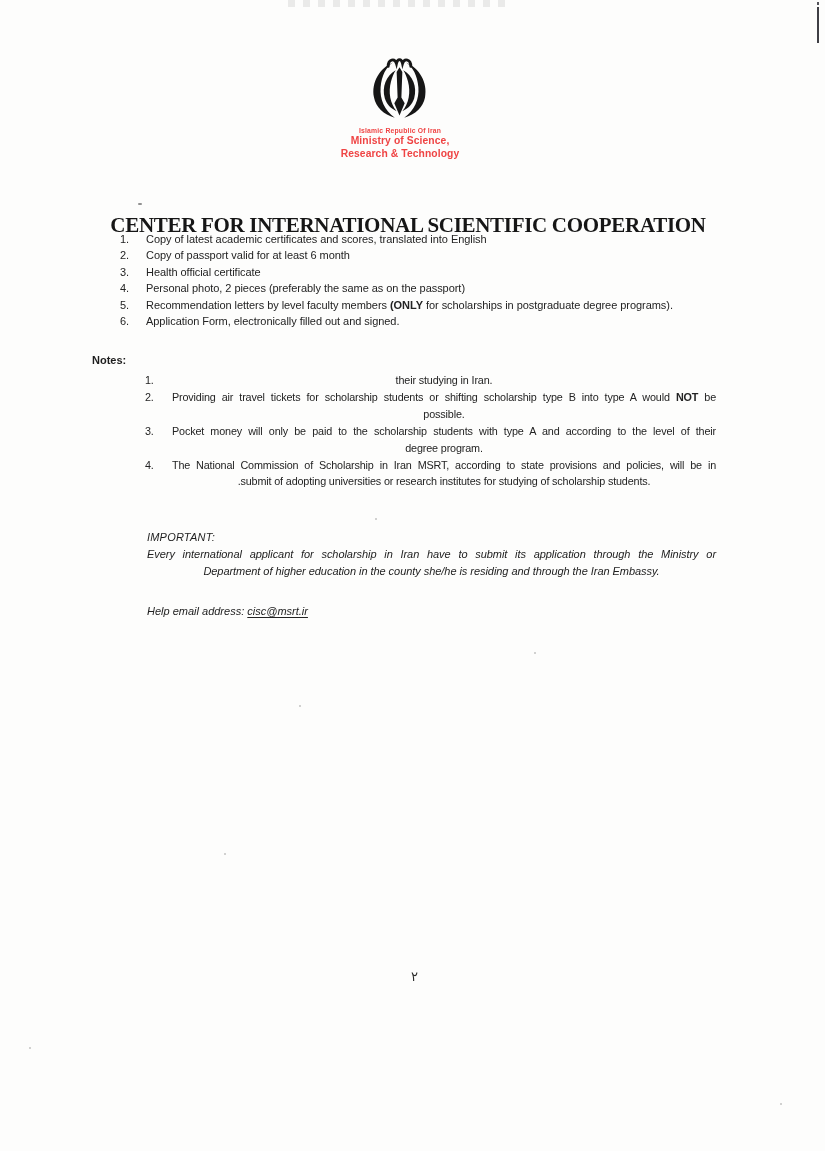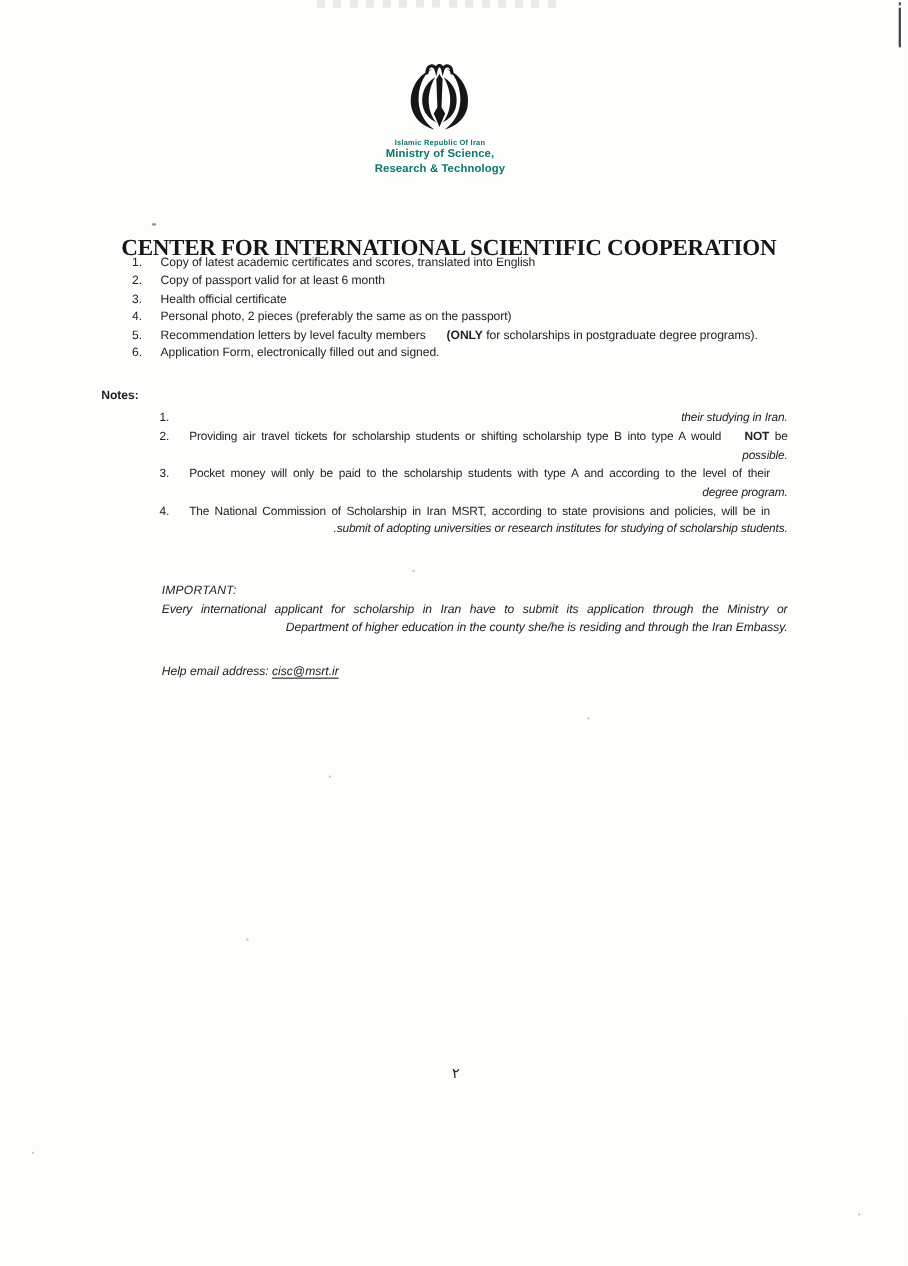--- a/index.html
+++ b/index.html
@@ -35,21 +35,21 @@
   .speck.s3 { left: 299px; top: 705px; }
   .speck.s4 { left: 224px; top: 853px; }
   .speck.s5 { left: 29px;  top: 1047px; }
   .speck.s6 { left: 780px; top: 1103px; }
   .speck.s7 { left: 534px; top: 652px; }
 
   
   .emblem { position: absolute; left: 357px; top: 56px; width: 85px; height: 68px; }
   .org-block {
     position: absolute; left: 310px; top: 126px; width: 180px;
-    text-align: center; font-weight: bold; color: #0f766e;
+    text-align: center; font-weight: bold; color: #ef4444;
   }
   .org-small { font-size: 6.8px; line-height: 9px; letter-spacing: .2px; }
   .org-line  { font-size: 10.3px; line-height: 12.5px; letter-spacing: .1px; }
 
   .doc-title {
     position: absolute; top: 177px; left: 408px; transform: translateX(-50%);
     white-space: nowrap;
     font-family: "Liberation Serif", serif;
     font-weight: bold; font-size: 21px; letter-spacing: -0.3px;
     color: #161616;
@@ -65,21 +65,21 @@
   
   .notes-label {
     position: absolute; left: 92px; top: 353px;
     font-size: 11px; font-weight: bold; line-height: 14px; color: #1e1e1e;
   }
   .notes-list { position: absolute; left: 145px; top: 372px; width: 571px; }
   .note-item  { display: flex; font-size: 10.8px; line-height: 16.9px; letter-spacing: -0.15px; }
   .note-num   { width: 27px; flex: none; }
   .note-text  { width: 544px; }
   .jline { text-align: justify; text-align-last: justify; }
-  .lline { text-align: right; font-style: italic; }
+  .lline { text-align: center; }
 
   
   .important-label {
     position: absolute; left: 147px; top: 530px;
     font-size: 11px; line-height: 15px; font-style: italic; color: #1e1e1e;
     letter-spacing: .2px;
   }
   .important-body {
     position: absolute; left: 147px; top: 546px; width: 569px;
     font-size: 11px; line-height: 17px; font-style: italic; letter-spacing: -0.05px;
@@ -93,21 +93,21 @@
   }
   .help-email { text-decoration: underline; text-underline-offset: 2px; cursor: pointer; }
 
   
   .page-number {
     position: absolute; left: 411px; top: 969px;
     font-family: "DejaVu Sans", sans-serif;
     font-size: 13px; color: #2a2a2a;
   }
 
-  b, .seg-bold { font-weight: bold; margin-left: 16px; }
+  b, .seg-bold { font-weight: bold; }
 </style>
 </head>
 <body>
 
 <div class="page">
 
   <div class="artifact-top-text"></div>
   <div class="artifact-vline"></div>
   <div class="artifact-vline-dot"></div>
   <div class="speck s1"></div>

